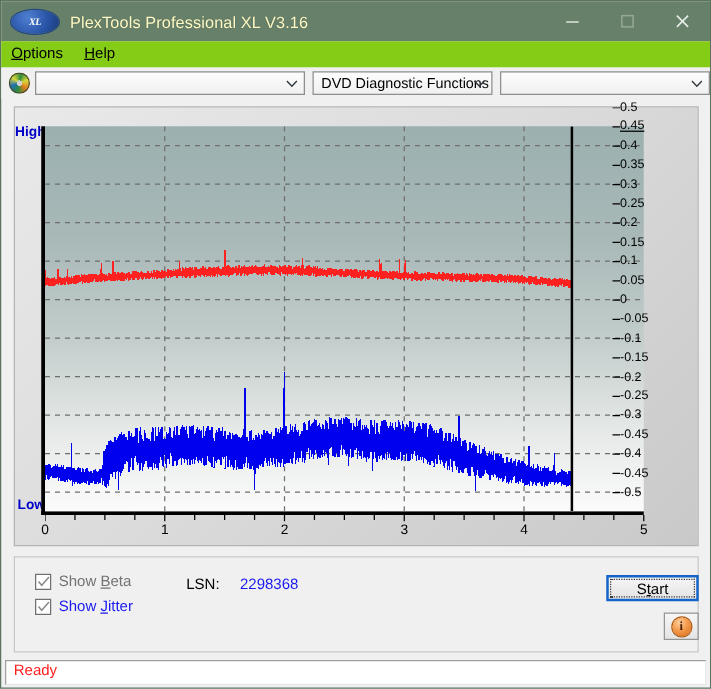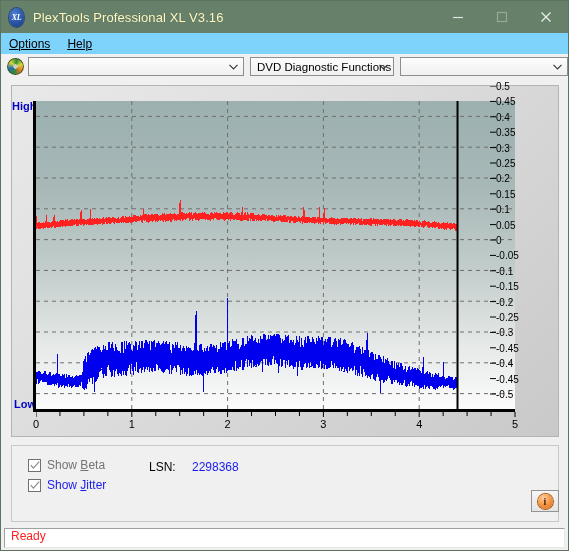--- a/index.html
+++ b/index.html
@@ -15,21 +15,21 @@
     border:1px solid #5d7360;
     background:#f0f0f0;
   }
   
   .titlebar{
     position:absolute;left:0;top:0;width:567px;height:32px;
     background:#67806a;
     display:flex;align-items:center;
   }
   .app-badge{
-    width:15px;height:19px;border-radius:50%;
+    width:38px;height:19px;border-radius:50%;
     margin-left:8px;
     background:radial-gradient(circle at 35% 30%, #4f7fd0 0%, #2a55a8 55%, #1b3a78 100%);
     box-shadow:0 0 0 1px #24497f;
     display:flex;align-items:center;justify-content:center;
     font-size:8px;font-weight:bold;font-style:italic;color:#ffffff;
     font-family:"Liberation Serif",serif;
     letter-spacing:-.3px;
   }
   .title-text{
     margin-left:9px;color:#fef9c3;font-size:13px;
@@ -38,22 +38,22 @@
   }
   .wbtns{margin-left:auto;display:flex;height:32px;}
   .wbtn{
     width:44px;height:32px;display:flex;align-items:center;justify-content:center;
     color:#dfe6df;
   }
   .wbtn svg{display:block;}
   
   .menubar{
     position:absolute;left:0;top:32px;width:567px;height:21px;
-    background:#7dd3fc;
-    display:flex;align-items:center;text-decoration:underline;
+    background:#84cc16;
+    display:flex;align-items:flex-start;
   }
   .menu-item{
     font-size:12px;color:#000;padding:2px 9px 2px 8px;
   }
   .menu-item .u{text-decoration:underline;}
   
   .toolbar{
     position:absolute;left:0;top:53px;width:567px;height:25px;
     background:#f0f0f0;
     display:flex;align-items:center;
@@ -260,21 +260,21 @@
             <line x1="383.20000000000005" y1="0" x2="383.20000000000005" y2="308" stroke="#6e6e6e" stroke-width="1" stroke-dasharray="4 4"></line>
             <path d="M0.00 122.90L0.00 127.89L0.55 115.20L0.55 125.68L1.10 121.90L1.10 125.68L1.65 121.85L1.65 127.27L2.20 121.02L2.20 125.77L2.75 122.32L2.75 127.83L3.30 121.17L3.30 128.14L3.85 121.04L3.85 126.48L4.40 122.44L4.40 127.95L4.95 122.85L4.95 127.65L5.50 121.79L5.50 127.41L6.05 122.20L6.05 125.32L6.60 121.61L6.60 127.24L7.15 121.54L7.15 127.70L7.70 120.87L7.70 125.97L8.25 122.73L8.25 126.96L8.80 122.41L8.80 125.42L9.35 122.51L9.35 126.54L9.90 120.20L9.90 126.39L10.45 114.49L10.45 126.09L11.00 122.54L11.00 126.83L11.55 121.17L11.55 124.81L12.10 120.65L12.10 127.02L12.65 121.76L12.65 125.71L13.20 121.52L13.20 127.11L13.75 121.12L13.75 126.99L14.30 121.74L14.30 125.50L14.85 122.50L14.85 126.10L15.40 120.97L15.40 125.42L15.95 121.39L15.95 126.96L16.50 122.13L16.50 125.03L17.05 119.69L17.05 124.61L17.60 120.86L17.60 124.13L18.15 114.23L18.15 125.81L18.70 120.70L18.70 126.68L19.25 120.29L19.25 124.55L19.80 122.02L19.80 126.50L20.35 121.77L20.35 125.99L20.90 121.22L20.90 125.05L21.45 119.89L21.45 126.10L22.00 121.61L22.00 125.42L22.55 120.84L22.55 126.30L23.10 119.87L23.10 124.61L23.65 121.04L23.65 125.88L24.20 119.22L24.20 124.47L24.75 118.89L24.75 125.88L25.30 119.18L25.30 124.65L25.85 120.68L25.85 124.35L26.40 119.34L26.40 125.24L26.95 121.12L26.95 125.50L27.50 119.37L27.50 124.30L28.05 120.92L28.05 124.79L28.60 121.05L28.60 123.45L29.15 118.50L29.15 123.87L29.70 120.84L29.70 125.79L30.25 119.30L30.25 124.80L30.80 118.99L30.80 124.69L31.35 118.38L31.35 124.32L31.90 119.38L31.90 125.07L32.45 120.08L32.45 125.15L33.00 119.95L33.00 123.81L33.55 118.84L33.55 124.83L34.10 120.11L34.10 125.08L34.65 118.94L34.65 123.80L35.20 118.51L35.20 125.14L35.75 119.99L35.75 124.26L36.30 120.08L36.30 124.39L36.85 118.48L36.85 124.71L37.40 119.21L37.40 123.59L37.95 118.81L37.95 124.23L38.50 117.98L38.50 123.75L39.05 120.17L39.05 122.61L39.60 119.81L39.60 122.45L40.15 118.20L40.15 124.73L40.70 118.50L40.70 123.85L41.25 117.92L41.25 124.88L41.80 119.07L41.80 122.94L42.35 120.11L42.35 124.22L42.90 118.96L42.90 124.77L43.45 118.04L43.45 123.12L44.00 117.94L44.00 123.99L44.55 118.54L44.55 124.40L45.10 109.08L45.10 124.26L45.65 117.73L45.65 123.93L46.20 117.92L46.20 122.62L46.75 118.42L46.75 122.85L47.30 118.16L47.30 124.51L47.85 118.47L47.85 124.19L48.40 119.94L48.40 122.72L48.95 118.32L48.95 123.55L49.50 119.40L49.50 122.41L50.05 119.65L50.05 123.55L50.60 119.59L50.60 122.37L51.15 117.77L51.15 123.14L51.70 119.09L51.70 122.59L52.25 118.79L52.25 121.90L52.80 118.11L52.80 124.01L53.35 118.59L53.35 123.95L53.90 116.98L53.90 122.28L54.45 108.13L54.45 123.94L55.00 118.81L55.00 123.87L55.55 118.26L55.55 123.68L56.10 116.92L56.10 123.85L56.65 117.14L56.65 123.42L57.20 118.03L57.20 121.98L57.75 118.59L57.75 123.91L58.30 116.78L58.30 122.40L58.85 117.10L58.85 123.14L59.40 117.66L59.40 121.94L59.95 117.83L59.95 123.37L60.50 117.52L60.50 122.24L61.05 118.19L61.05 122.50L61.60 116.66L61.60 123.82L62.15 118.83L62.15 122.00L62.70 118.55L62.70 123.11L63.25 117.59L63.25 123.44L63.80 117.35L63.80 123.26L64.35 118.78L64.35 121.22L64.90 118.40L64.90 122.59L65.45 117.78L65.45 122.11L66.00 118.72L66.00 121.20L66.55 116.84L66.55 123.59L67.10 116.32L67.10 121.33L67.65 117.66L67.65 122.95L68.20 118.19L68.20 122.77L68.75 117.94L68.75 121.39L69.30 118.22L69.30 120.84L69.85 117.43L69.85 120.67L70.40 116.12L70.40 123.32L70.95 117.35L70.95 121.14L71.50 116.99L71.50 123.09L72.05 115.97L72.05 121.15L72.60 116.12L72.60 121.55L73.15 116.22L73.15 121.35L73.70 116.38L73.70 122.60L74.25 117.31L74.25 122.94L74.80 116.60L74.80 123.08L75.35 117.95L75.35 122.28L75.90 117.14L75.90 120.95L76.45 117.84L76.45 120.57L77.00 116.03L77.00 120.56L77.55 118.21L77.55 122.41L78.10 116.77L78.10 122.71L78.65 117.22L78.65 122.08L79.20 117.41L79.20 120.22L79.75 117.38L79.75 120.94L80.30 117.69L80.30 121.77L80.85 117.80L80.85 121.38L81.40 117.13L81.40 122.03L81.95 117.11L81.95 121.04L82.50 116.06L82.50 121.65L83.05 118.02L83.05 121.93L83.60 117.67L83.60 121.90L84.15 117.22L84.15 121.36L84.70 117.65L84.70 119.87L85.25 115.85L85.25 120.24L85.80 117.57L85.80 122.17L86.35 117.52L86.35 119.74L86.90 115.32L86.90 120.60L87.45 115.35L87.45 122.21L88.00 116.63L88.00 120.47L88.55 117.33L88.55 120.60L89.10 117.45L89.10 121.00L89.65 114.91L89.65 121.83L90.20 116.11L90.20 119.85L90.75 115.84L90.75 121.51L91.30 116.37L91.30 120.22L91.85 116.02L91.85 121.77L92.40 117.35L92.40 120.70L92.95 115.85L92.95 121.80L93.50 115.05L93.50 120.02L94.05 115.92L94.05 121.52L94.60 116.40L94.60 119.32L95.15 115.84L95.15 121.63L95.70 116.39L95.70 120.23L96.25 116.03L96.25 120.71L96.80 116.33L96.80 119.34L97.35 116.72L97.35 119.83L97.90 114.42L97.90 121.03L98.45 116.34L98.45 119.96L99.00 114.44L99.00 121.28L99.55 115.60L99.55 119.09L100.10 114.98L100.10 119.90L100.65 115.31L100.65 121.26L101.20 115.17L101.20 120.12L101.75 116.94L101.75 120.44L102.30 115.86L102.30 119.56L102.85 114.60L102.85 119.91L103.40 116.35L103.40 118.93L103.95 115.80L103.95 119.87L104.50 114.04L104.50 119.36L105.05 116.16L105.05 119.12L105.60 114.76L105.60 121.40L106.15 114.39L106.15 121.51L106.70 115.33L106.70 119.25L107.25 114.60L107.25 119.46L107.80 107.61L107.80 118.82L108.35 113.16L108.35 120.17L108.90 115.44L108.90 119.90L109.45 115.97L109.45 118.59L110.00 113.02L110.00 121.40L110.55 113.68L110.55 119.42L111.10 114.45L111.10 119.13L111.65 115.95L111.65 120.51L112.20 112.95L112.20 121.58L112.75 114.44L112.75 121.69L113.30 113.63L113.30 120.75L113.85 115.32L113.85 120.36L114.40 113.58L114.40 119.65L114.95 115.15L114.95 120.03L115.50 115.78L115.50 119.59L116.05 112.62L116.05 121.24L116.60 112.96L116.60 118.85L117.15 114.08L117.15 120.01L117.70 113.60L117.70 119.75L118.25 112.85L118.25 118.99L118.80 115.24L118.80 119.12L119.35 114.75L119.35 119.53L119.90 112.82L119.90 121.25L120.45 113.30L120.45 119.75L121.00 112.94L121.00 120.51L121.55 114.71L121.55 118.30L122.10 114.01L122.10 119.08L122.65 115.13L122.65 119.90L123.20 114.53L123.20 119.38L123.75 114.90L123.75 118.72L124.30 114.15L124.30 120.23L124.85 113.66L124.85 117.91L125.40 114.96L125.40 118.80L125.95 114.27L125.95 119.01L126.50 112.07L126.50 119.66L127.05 113.18L127.05 118.02L127.60 114.24L127.60 120.73L128.15 112.48L128.15 117.69L128.70 114.78L128.70 119.03L129.25 114.08L129.25 120.61L129.80 114.54L129.80 119.70L130.35 114.69L130.35 117.71L130.90 112.84L130.90 119.97L131.45 112.84L131.45 119.78L132.00 112.56L132.00 119.34L132.55 114.92L132.55 120.42L133.10 114.20L133.10 119.17L133.65 113.22L133.65 118.99L134.20 113.25L134.20 120.58L134.75 112.40L134.75 120.06L135.30 112.64L135.30 118.19L135.85 114.34L135.85 120.76L136.40 113.51L136.40 118.05L136.95 114.51L136.95 117.92L137.50 112.62L137.50 117.75L138.05 113.86L138.05 120.23L138.60 111.71L138.60 117.99L139.15 113.69L139.15 117.22L139.70 113.39L139.70 118.69L140.25 114.72L140.25 119.72L140.80 114.23L140.80 118.70L141.35 114.71L141.35 119.42L141.90 113.23L141.90 118.09L142.45 112.84L142.45 119.30L143.00 113.35L143.00 117.21L143.55 114.73L143.55 119.13L144.10 99.19L144.10 117.48L144.65 112.37L144.65 119.59L145.20 112.19L145.20 117.67L145.75 111.30L145.75 118.23L146.30 111.97L146.30 118.80L146.85 111.29L146.85 120.27L147.40 112.14L147.40 119.46L147.95 113.75L147.95 119.10L148.50 112.40L148.50 118.18L149.05 113.39L149.05 118.34L149.60 113.15L149.60 118.80L150.15 112.91L150.15 117.10L150.70 112.47L150.70 118.08L151.25 113.75L151.25 117.42L151.80 113.25L151.80 117.25L152.35 111.71L152.35 117.23L152.90 111.83L152.90 117.40L153.45 111.47L153.45 120.06L154.00 114.23L154.00 117.17L154.55 112.73L154.55 118.85L155.10 110.98L155.10 117.72L155.65 112.20L155.65 117.03L156.20 113.77L156.20 119.17L156.75 113.66L156.75 119.80L157.30 111.83L157.30 117.29L157.85 113.76L157.85 118.18L158.40 112.72L158.40 117.12L158.95 112.21L158.95 117.18L159.50 111.38L159.50 119.42L160.05 112.58L160.05 118.51L160.60 112.38L160.60 118.22L161.15 112.70L161.15 119.37L161.70 113.16L161.70 116.79L162.25 112.41L162.25 119.91L162.80 113.71L162.80 118.96L163.35 111.87L163.35 117.84L163.90 114.13L163.90 118.55L164.45 112.35L164.45 118.08L165.00 112.16L165.00 118.05L165.55 113.33L165.55 118.05L166.10 110.73L166.10 117.81L166.65 112.89L166.65 117.56L167.20 112.41L167.20 116.49L167.75 111.83L167.75 117.63L168.30 111.31L168.30 116.47L168.85 111.78L168.85 117.54L169.40 113.24L169.40 118.01L169.95 112.40L169.95 118.76L170.50 113.68L170.50 117.32L171.05 112.81L171.05 119.17L171.60 112.77L171.60 116.54L172.15 113.14L172.15 116.67L172.70 112.78L172.70 118.51L173.25 113.96L173.25 119.43L173.80 113.89L173.80 116.79L174.35 111.90L174.35 118.43L174.90 113.22L174.90 119.57L175.45 110.60L175.45 116.67L176.00 112.57L176.00 117.70L176.55 112.37L176.55 118.35L177.10 112.74L177.10 116.91L177.65 112.76L177.65 118.57L178.20 112.85L178.20 116.71L178.75 111.45L178.75 116.84L179.30 112.53L179.30 116.36L179.85 113.25L179.85 116.86L180.40 111.25L180.40 118.15L180.95 111.33L180.95 117.87L181.50 112.14L181.50 118.89L182.05 111.69L182.05 118.68L182.60 113.74L182.60 119.30L183.15 112.20L183.15 117.41L183.70 111.78L183.70 118.93L184.25 111.96L184.25 117.23L184.80 112.22L184.80 117.61L185.35 113.22L185.35 116.76L185.90 112.83L185.90 118.15L186.45 113.42L186.45 117.66L187.00 113.20L187.00 118.11L187.55 110.70L187.55 119.26L188.10 113.30L188.10 119.71L188.65 111.88L188.65 116.47L189.20 112.67L189.20 116.81L189.75 112.53L189.75 118.55L190.30 111.50L190.30 117.88L190.85 111.89L190.85 117.42L191.40 111.57L191.40 117.03L191.95 110.87L191.95 118.21L192.50 113.01L192.50 119.28L193.05 112.45L193.05 118.46L193.60 112.51L193.60 118.16L194.15 113.51L194.15 119.58L194.70 110.83L194.70 118.40L195.25 110.98L195.25 116.57L195.80 111.05L195.80 118.27L196.35 112.19L196.35 116.56L196.90 112.00L196.90 117.90L197.45 114.04L197.45 118.72L198.00 113.86L198.00 116.75L198.55 114.07L198.55 118.63L199.10 112.74L199.10 117.78L199.65 114.20L199.65 117.07L200.20 111.91L200.20 118.50L200.75 112.53L200.75 117.61L201.30 110.95L201.30 116.97L201.85 113.56L201.85 119.32L202.40 112.36L202.40 117.23L202.95 111.93L202.95 118.81L203.50 112.05L203.50 119.31L204.05 113.73L204.05 117.57L204.60 113.94L204.60 120.11L205.15 111.74L205.15 118.72L205.70 111.21L205.70 119.84L206.25 105.62L206.25 119.57L206.80 111.14L206.80 117.29L207.35 114.34L207.35 119.11L207.90 114.42L207.90 117.19L208.45 114.36L208.45 119.37L209.00 112.49L209.00 118.78L209.55 111.48L209.55 118.08L210.10 113.52L210.10 119.09L210.65 114.44L210.65 118.50L211.20 111.22L211.20 119.49L211.75 111.64L211.75 118.06L212.30 112.79L212.30 119.60L212.85 112.71L212.85 119.04L213.40 113.86L213.40 117.26L213.95 113.84L213.95 117.49L214.50 113.49L214.50 119.98L215.05 111.81L215.05 117.27L215.60 112.69L215.60 117.98L216.15 111.82L216.15 119.62L216.70 114.52L216.70 120.31L217.25 114.10L217.25 118.81L217.80 112.13L217.80 119.52L218.35 114.26L218.35 119.80L218.90 114.57L218.90 117.57L219.45 114.92L219.45 117.50L220.00 113.75L220.00 120.08L220.55 113.85L220.55 118.49L221.10 114.28L221.10 119.01L221.65 114.79L221.65 119.34L222.20 113.38L222.20 119.97L222.75 115.31L222.75 119.98L223.30 115.03L223.30 119.16L223.85 114.54L223.85 118.40L224.40 115.15L224.40 119.90L224.95 115.11L224.95 117.92L225.50 115.50L225.50 120.34L226.05 113.49L226.05 119.25L226.60 113.44L226.60 118.98L227.15 113.68L227.15 118.55L227.70 113.18L227.70 119.16L228.25 114.99L228.25 119.05L228.80 113.35L228.80 118.34L229.35 113.64L229.35 120.34L229.90 114.28L229.90 118.31L230.45 114.17L230.45 118.25L231.00 115.45L231.00 119.71L231.55 115.72L231.55 119.66L232.10 113.94L232.10 119.72L232.65 114.46L232.65 118.99L233.20 114.42L233.20 118.86L233.75 114.78L233.75 119.21L234.30 115.70L234.30 118.32L234.85 115.07L234.85 118.96L235.40 113.99L235.40 120.17L235.95 113.93L235.95 120.17L236.50 114.11L236.50 119.47L237.05 116.24L237.05 120.88L237.60 114.61L237.60 119.34L238.15 115.49L238.15 118.43L238.70 115.98L238.70 120.51L239.25 115.95L239.25 120.26L239.80 116.18L239.80 118.47L240.35 116.58L240.35 120.45L240.90 114.50L240.90 119.70L241.45 115.73L241.45 120.34L242.00 115.84L242.00 119.34L242.55 114.05L242.55 120.12L243.10 115.25L243.10 119.34L243.65 116.48L243.65 118.96L244.20 116.65L244.20 118.80L244.75 114.29L244.75 120.19L245.30 115.78L245.30 121.22L245.85 114.63L245.85 120.56L246.40 114.85L246.40 119.99L246.95 115.45L246.95 121.49L247.50 114.35L247.50 121.36L248.05 114.45L248.05 119.21L248.60 116.08L248.60 121.05L249.15 114.44L249.15 120.60L249.70 114.67L249.70 120.11L250.25 115.59L250.25 121.33L250.80 116.41L250.80 121.27L251.35 115.76L251.35 120.98L251.90 114.75L251.90 120.18L252.45 114.92L252.45 119.22L253.00 116.61L253.00 121.62L253.55 115.75L253.55 121.93L254.10 114.69L254.10 121.51L254.65 116.76L254.65 121.49L255.20 115.15L255.20 119.47L255.75 115.43L255.75 119.65L256.30 116.37L256.30 120.18L256.85 116.94L256.85 119.70L257.40 116.48L257.40 120.03L257.95 117.39L257.95 121.89L258.50 115.09L258.50 121.87L259.05 117.11L259.05 120.81L259.60 115.41L259.60 121.50L260.15 117.22L260.15 120.73L260.70 115.79L260.70 120.09L261.25 116.83L261.25 120.62L261.80 117.59L261.80 120.03L262.35 115.38L262.35 120.41L262.90 117.04L262.90 120.35L263.45 116.17L263.45 121.40L264.00 116.83L264.00 120.42L264.55 116.99L264.55 121.65L265.10 116.15L265.10 120.37L265.65 116.68L265.65 120.21L266.20 115.50L266.20 122.61L266.75 116.77L266.75 122.46L267.30 116.33L267.30 120.68L267.85 106.48L267.85 120.09L268.40 116.91L268.40 121.88L268.95 109.52L268.95 121.35L269.50 117.32L269.50 121.83L270.05 115.93L270.05 121.61L270.60 115.76L270.60 121.60L271.15 115.59L271.15 121.80L271.70 116.65L271.70 122.20L272.25 117.76L272.25 121.02L272.80 115.64L272.80 120.32L273.35 118.08L273.35 121.11L273.90 116.48L273.90 122.42L274.45 117.65L274.45 120.51L275.00 117.47L275.00 121.25L275.55 117.22L275.55 121.94L276.10 115.61L276.10 122.31L276.65 115.98L276.65 120.83L277.20 116.54L277.20 122.40L277.75 115.94L277.75 120.94L278.30 117.20L278.30 122.66L278.85 116.18L278.85 121.67L279.40 116.16L279.40 120.37L279.95 116.38L279.95 121.70L280.50 117.79L280.50 121.67L281.05 117.89L281.05 121.06L281.60 115.88L281.60 120.58L282.15 116.02L282.15 122.14L282.70 118.05L282.70 122.53L283.25 117.09L283.25 121.21L283.80 106.42L283.80 121.99L284.35 117.25L284.35 122.98L284.90 118.40L284.90 121.83L285.45 117.37L285.45 121.41L286.00 117.63L286.00 121.42L286.55 117.28L286.55 120.72L287.10 116.32L287.10 123.19L287.65 116.10L287.65 121.28L288.20 107.01L288.20 120.71L288.75 117.85L288.75 121.43L289.30 116.93L289.30 121.22L289.85 117.36L289.85 123.27L290.40 117.12L290.40 121.80L290.95 116.95L290.95 121.98L291.50 118.48L291.50 121.63L292.05 118.15L292.05 120.75L292.60 118.15L292.60 121.29L293.15 117.16L293.15 123.30L293.70 117.61L293.70 123.46L294.25 117.36L294.25 123.18L294.80 118.02L294.80 122.29L295.35 118.32L295.35 122.86L295.90 116.15L295.90 122.53L296.45 118.91L296.45 122.95L297.00 116.64L297.00 123.48L297.55 117.32L297.55 121.17L298.10 116.79L298.10 123.59L298.65 118.35L298.65 121.82L299.20 117.89L299.20 122.69L299.75 118.08L299.75 121.66L300.30 118.50L300.30 123.25L300.85 118.04L300.85 123.67L301.40 117.37L301.40 123.24L301.95 117.59L301.95 123.21L302.50 117.87L302.50 121.89L303.05 119.03L303.05 121.84L303.60 119.10L303.60 121.02L304.15 117.56L304.15 123.61L304.70 118.86L304.70 122.43L305.25 118.23L305.25 121.62L305.80 117.32L305.80 123.33L306.35 116.62L306.35 122.58L306.90 117.35L306.90 121.50L307.45 116.57L307.45 123.26L308.00 117.15L308.00 121.15L308.55 117.59L308.55 121.78L309.10 117.16L309.10 121.66L309.65 118.38L309.65 121.42L310.20 117.64L310.20 122.56L310.75 117.07L310.75 122.81L311.30 117.40L311.30 121.93L311.85 117.95L311.85 122.49L312.40 118.44L312.40 123.06L312.95 118.85L312.95 122.21L313.50 118.26L313.50 121.78L314.05 118.63L314.05 123.48L314.60 116.78L314.60 122.16L315.15 117.62L315.15 122.36L315.70 116.91L315.70 122.50L316.25 117.97L316.25 121.96L316.80 118.39L316.80 121.55L317.35 117.99L317.35 122.66L317.90 117.03L317.90 123.62L318.45 116.95L318.45 121.46L319.00 119.39L319.00 123.89L319.55 117.32L319.55 122.32L320.10 119.62L320.10 121.72L320.65 118.52L320.65 122.60L321.20 117.53L321.20 121.88L321.75 118.79L321.75 122.82L322.30 117.08L322.30 121.97L322.85 119.38L322.85 121.57L323.40 119.37L323.40 122.84L323.95 118.34L323.95 123.84L324.50 117.84L324.50 123.82L325.05 117.29L325.05 124.03L325.60 117.31L325.60 122.19L326.15 119.58L326.15 124.26L326.70 119.65L326.70 123.23L327.25 119.59L327.25 122.45L327.80 118.12L327.80 122.53L328.35 118.81L328.35 123.63L328.90 118.29L328.90 121.84L329.45 118.47L329.45 124.35L330.00 117.81L330.00 123.89L330.55 118.48L330.55 122.92L331.10 118.46L331.10 123.12L331.65 119.90L331.65 122.25L332.20 119.76L332.20 122.54L332.75 118.05L332.75 124.29L333.30 118.49L333.30 123.94L333.85 118.27L333.85 122.11L334.40 117.34L334.40 122.80L334.95 119.92L334.95 124.64L335.50 117.34L335.50 124.66L336.05 118.83L336.05 122.45L336.60 119.85L336.60 122.90L337.15 117.38L337.15 123.20L337.70 119.84L337.70 122.97L338.25 118.07L338.25 123.34L338.80 119.49L338.80 122.61L339.35 120.14L339.35 122.82L339.90 117.83L339.90 124.55L340.45 117.86L340.45 122.83L341.00 118.34L341.00 123.06L341.55 119.45L341.55 124.52L342.10 118.87L342.10 123.12L342.65 117.93L342.65 123.03L343.20 120.00L343.20 123.63L343.75 118.87L343.75 123.93L344.30 118.38L344.30 123.21L344.85 119.75L344.85 124.23L345.40 117.65L345.40 123.90L345.95 117.62L345.95 124.37L346.50 118.60L346.50 123.68L347.05 118.24L347.05 122.29L347.60 120.31L347.60 122.75L348.15 118.36L348.15 124.14L348.70 119.68L348.70 122.56L349.25 118.34L349.25 122.49L349.80 120.01L349.80 124.31L350.35 119.88L350.35 124.49L350.90 118.07L350.90 123.90L351.45 118.49L351.45 122.61L352.00 118.24L352.00 124.65L352.55 118.07L352.55 122.76L353.10 119.38L353.10 122.54L353.65 118.66L353.65 124.04L354.20 118.25L354.20 123.51L354.75 118.49L354.75 124.72L355.30 119.16L355.30 123.71L355.85 118.57L355.85 122.54L356.40 119.87L356.40 122.73L356.95 118.91L356.95 122.69L357.50 118.38L357.50 124.81L358.05 118.09L358.05 124.90L358.60 119.13L358.60 123.53L359.15 119.10L359.15 124.55L359.70 119.98L359.70 123.35L360.25 119.95L360.25 124.89L360.80 120.12L360.80 124.59L361.35 120.39L361.35 123.48L361.90 119.40L361.90 124.05L362.45 120.58L362.45 125.28L363.00 118.56L363.00 123.53L363.55 118.35L363.55 122.82L364.10 119.91L364.10 124.49L364.65 118.29L364.65 123.91L365.20 118.45L365.20 124.90L365.75 118.89L365.75 123.53L366.30 120.47L366.30 123.09L366.85 120.24L366.85 124.16L367.40 120.43L367.40 125.46L367.95 118.78L367.95 123.85L368.50 119.60L368.50 124.63L369.05 120.94L369.05 125.39L369.60 119.91L369.60 122.96L370.15 118.41L370.15 123.14L370.70 120.13L370.70 124.67L371.25 120.81L371.25 124.56L371.80 118.47L371.80 123.22L372.35 120.07L372.35 125.08L372.90 118.84L372.90 124.23L373.45 119.94L373.45 124.60L374.00 118.67L374.00 123.71L374.55 120.18L374.55 125.73L375.10 120.14L375.10 124.56L375.65 118.76L375.65 124.24L376.20 121.44L376.20 125.08L376.75 119.43L376.75 124.61L377.30 120.07L377.30 123.92L377.85 119.84L377.85 124.97L378.40 119.23L378.40 124.83L378.95 118.92L378.95 125.80L379.50 120.56L379.50 125.78L380.05 119.60L380.05 125.36L380.60 119.50L380.60 123.88L381.15 119.28L381.15 124.63L381.70 119.10L381.70 123.80L382.25 121.73L382.25 126.34L382.80 121.22L382.80 123.94L383.35 120.19L383.35 125.94L383.90 121.01L383.90 124.03L384.45 120.91L384.45 124.42L385.00 121.73L385.00 125.54L385.55 121.99L385.55 124.29L386.10 121.06L386.10 124.07L386.65 120.44L386.65 126.18L387.20 119.65L387.20 125.52L387.75 119.68L387.75 126.66L388.30 119.50L388.30 124.95L388.85 119.88L388.85 126.38L389.40 120.60L389.40 125.00L389.95 120.32L389.95 124.59L390.50 120.76L390.50 124.38L391.05 121.18L391.05 125.93L391.60 121.00L391.60 126.11L392.15 120.01L392.15 125.47L392.70 120.18L392.70 127.09L393.25 120.95L393.25 125.17L393.80 122.32L393.80 126.83L394.35 122.48L394.35 125.91L394.90 122.56L394.90 124.89L395.45 122.62L395.45 125.69L396.00 122.34L396.00 127.16L396.55 120.80L396.55 125.11L397.10 122.04L397.10 125.52L397.65 120.60L397.65 124.90L398.20 120.35L398.20 126.80L398.75 122.47L398.75 125.99L399.30 121.50L399.30 125.74L399.85 121.91L399.85 126.55L400.40 122.80L400.40 125.91L400.95 121.16L400.95 126.00L401.50 122.17L401.50 125.64L402.05 123.03L402.05 127.80L402.60 121.44L402.60 127.43L403.15 122.23L403.15 127.74L403.70 121.72L403.70 125.88L404.25 122.59L404.25 127.28L404.80 123.39L404.80 126.11L405.35 123.52L405.35 128.04L405.90 122.33L405.90 128.04L406.45 122.20L406.45 126.85L407.00 123.21L407.00 125.72L407.55 121.31L407.55 128.10L408.10 121.53L408.10 125.90L408.65 122.74L408.65 128.52L409.20 122.87L409.20 126.53L409.75 121.86L409.75 127.59L410.30 122.10L410.30 128.57L410.85 122.38L410.85 128.54L411.40 121.51L411.40 126.03L411.95 121.74L411.95 127.28L412.50 124.27L412.50 126.90L413.05 122.34L413.05 128.15L413.60 124.06L413.60 126.30L414.15 121.81L414.15 126.51L414.70 123.72L414.70 128.61L415.25 122.75L415.25 127.93L415.80 122.46L415.80 128.25L416.35 122.96L416.35 127.77L416.90 124.58L416.90 128.15L417.45 122.14L417.45 127.24L418.00 122.33L418.00 127.55L418.55 122.78L418.55 127.87L419.10 123.22L419.10 129.67L419.65 123.45L419.65 127.28L420.20 122.86L420.20 129.60L420.75 123.38L420.75 128.44L421.30 122.79L421.30 128.97" fill="none" stroke="#ff2020" stroke-width="1" shape-rendering="crispEdges"></path>
             <path d="M0.00 273.26L0.00 282.52L0.55 271.23L0.55 282.80L1.10 271.00L1.10 277.67L1.65 272.71L1.65 277.76L2.20 270.84L2.20 282.00L2.75 269.96L2.75 282.75L3.30 270.03L3.30 279.29L3.85 270.17L3.85 281.93L4.40 270.68L4.40 280.27L4.95 273.15L4.95 280.09L5.50 274.00L5.50 278.31L6.05 272.88L6.05 281.21L6.60 274.54L6.60 280.83L7.15 271.62L7.15 281.05L7.70 271.72L7.70 278.60L8.25 270.47L8.25 279.40L8.80 271.46L8.80 281.16L9.35 273.12L9.35 279.11L9.90 270.31L9.90 280.82L10.45 272.73L10.45 280.70L11.00 274.57L11.00 283.89L11.55 273.89L11.55 280.64L12.10 272.94L12.10 281.70L12.65 274.43L12.65 283.62L13.20 271.26L13.20 284.12L13.75 275.13L13.75 281.77L14.30 272.31L14.30 284.18L14.85 271.02L14.85 283.13L15.40 275.28L15.40 279.76L15.95 274.63L15.95 284.28L16.50 274.33L16.50 280.20L17.05 275.94L17.05 281.44L17.60 272.97L17.60 283.34L18.15 274.04L18.15 284.61L18.70 274.45L18.70 281.48L19.25 272.87L19.25 282.20L19.80 276.27L19.80 283.17L20.35 272.23L20.35 283.63L20.90 272.99L20.90 282.78L21.45 253.08L21.45 281.72L22.00 273.26L22.00 287.47L22.55 274.25L22.55 282.02L23.10 273.27L23.10 284.26L23.65 273.81L23.65 286.18L24.20 276.89L24.20 281.39L24.75 275.08L24.75 284.20L25.30 277.29L25.30 283.42L25.85 275.36L25.85 285.82L26.40 273.80L26.40 282.97L26.95 272.57L26.95 285.19L27.50 275.11L27.50 282.05L28.05 273.41L28.05 286.46L28.60 278.04L28.60 286.52L29.15 276.88L29.15 284.98L29.70 277.85L29.70 285.13L30.25 273.13L30.25 285.17L30.80 274.60L30.80 284.37L31.35 276.51L31.35 285.11L31.90 277.76L31.90 285.52L32.45 273.94L32.45 283.15L33.00 275.34L33.00 286.31L33.55 273.72L33.55 282.87L34.10 276.49L34.10 284.09L34.65 275.97L34.65 285.25L35.20 276.50L35.20 287.01L35.75 278.04L35.75 283.52L36.30 277.84L36.30 284.11L36.85 275.50L36.85 285.52L37.40 276.83L37.40 283.83L37.95 277.64L37.95 285.19L38.50 277.52L38.50 283.53L39.05 275.14L39.05 283.32L39.60 275.40L39.60 286.05L40.15 274.27L40.15 286.20L40.70 278.43L40.70 282.78L41.25 275.43L41.25 286.22L41.80 278.14L41.80 284.19L42.35 276.82L42.35 283.58L42.90 275.48L42.90 286.18L43.45 274.60L43.45 281.35L44.00 274.30L44.00 285.39L44.55 275.06L44.55 280.30L45.10 274.80L45.10 281.25L45.65 273.87L45.65 279.16L46.20 271.37L46.20 286.89L46.75 270.53L46.75 283.74L47.30 260.14L47.30 287.54L47.85 267.42L47.85 281.85L48.40 258.07L48.40 288.37L48.95 264.37L48.95 289.40L49.50 255.04L49.50 286.50L50.05 265.74L50.05 279.38L50.60 262.44L50.60 287.99L51.15 252.15L51.15 282.64L51.70 259.20L51.70 277.34L52.25 250.78L52.25 277.74L52.80 251.86L52.80 278.06L53.35 258.88L53.35 278.49L53.90 254.24L53.90 280.71L54.45 252.27L54.45 276.63L55.00 253.26L55.00 275.66L55.55 248.52L55.55 276.79L56.10 248.26L56.10 282.57L56.65 255.84L56.65 279.36L57.20 259.60L57.20 275.91L57.75 249.16L57.75 272.42L58.30 249.70L58.30 275.70L58.85 247.47L58.85 291.38L59.40 256.53L59.40 276.40L59.95 246.19L59.95 273.30L60.50 250.78L60.50 279.73L61.05 244.60L61.05 277.65L61.60 256.75L61.60 270.92L62.15 247.25L62.15 275.86L62.70 246.00L62.70 274.50L63.25 246.42L63.25 266.13L63.80 250.98L63.80 270.52L64.35 250.01L64.35 270.08L64.90 248.86L64.90 267.63L65.45 253.54L65.45 267.44L66.00 251.38L66.00 268.79L66.55 249.32L66.55 272.69L67.10 243.73L67.10 276.96L67.65 253.49L67.65 272.42L68.20 248.26L68.20 272.55L68.75 248.12L68.75 265.27L69.30 245.20L69.30 264.86L69.85 249.01L69.85 275.30L70.40 248.72L70.40 274.76L70.95 249.22L70.95 266.45L71.50 248.86L71.50 265.65L72.05 247.97L72.05 263.62L72.60 241.38L72.60 264.18L73.15 247.64L73.15 268.54L73.70 241.26L73.70 267.06L74.25 247.37L74.25 271.10L74.80 253.91L74.80 265.24L75.35 252.51L75.35 276.00L75.90 243.41L75.90 270.46L76.45 240.99L76.45 275.22L77.00 246.93L77.00 265.70L77.55 253.08L77.55 269.36L78.10 249.87L78.10 275.79L78.65 251.52L78.65 272.40L79.20 253.58L79.20 268.38L79.75 242.66L79.75 270.43L80.30 245.77L80.30 263.84L80.85 252.51L80.85 268.19L81.40 249.78L81.40 265.68L81.95 249.25L81.95 272.70L82.50 250.02L82.50 274.57L83.05 253.41L83.05 267.71L83.60 249.98L83.60 272.31L84.15 252.07L84.15 272.04L84.70 252.39L84.70 272.96L85.25 245.82L85.25 263.45L85.80 240.56L85.80 275.18L86.35 246.98L86.35 262.40L86.90 241.32L86.90 269.63L87.45 252.21L87.45 273.56L88.00 253.07L88.00 269.89L88.55 240.41L88.55 264.93L89.10 249.41L89.10 273.50L89.65 247.87L89.65 273.61L90.20 248.40L90.20 262.17L90.75 240.44L90.75 274.75L91.30 246.83L91.30 269.62L91.85 244.49L91.85 267.64L92.40 242.02L92.40 263.28L92.95 245.70L92.95 266.90L93.50 240.69L93.50 263.68L94.05 242.71L94.05 271.53L94.60 249.90L94.60 272.87L95.15 250.70L95.15 262.40L95.70 249.04L95.70 262.86L96.25 250.05L96.25 268.41L96.80 251.07L96.80 270.12L97.35 244.27L97.35 273.57L97.90 246.66L97.90 266.57L98.45 246.34L98.45 266.23L99.00 245.14L99.00 264.14L99.55 240.32L99.55 269.97L100.10 241.31L100.10 261.20L100.65 251.58L100.65 261.39L101.20 248.70L101.20 263.57L101.75 249.64L101.75 271.42L102.30 249.66L102.30 271.75L102.85 243.67L102.85 262.60L103.40 240.34L103.40 261.75L103.95 248.61L103.95 267.50L104.50 247.16L104.50 267.28L105.05 245.22L105.05 272.19L105.60 240.03L105.60 270.62L106.15 239.91L106.15 268.80L106.70 250.60L106.70 266.89L107.25 246.98L107.25 266.33L107.80 248.74L107.80 262.96L108.35 242.41L108.35 265.47L108.90 243.96L108.90 271.26L109.45 240.74L109.45 267.83L110.00 239.33L110.00 265.23L110.55 247.85L110.55 266.01L111.10 240.95L111.10 259.92L111.65 241.41L111.65 269.24L112.20 250.97L112.20 266.14L112.75 243.06L112.75 263.20L113.30 239.58L113.30 266.73L113.85 246.14L113.85 270.72L114.40 249.16L114.40 264.20L114.95 251.30L114.95 266.57L115.50 239.81L115.50 270.46L116.05 243.54L116.05 271.23L116.60 240.83L116.60 264.18L117.15 243.64L117.15 267.33L117.70 239.54L117.70 263.53L118.25 242.23L118.25 270.23L118.80 239.15L118.80 262.41L119.35 249.80L119.35 270.04L119.90 246.47L119.90 267.01L120.45 246.24L120.45 263.07L121.00 241.95L121.00 264.38L121.55 245.65L121.55 262.67L122.10 240.36L122.10 268.15L122.65 242.70L122.65 269.23L123.20 244.87L123.20 267.32L123.75 242.43L123.75 265.88L124.30 243.73L124.30 261.11L124.85 249.46L124.85 268.15L125.40 242.93L125.40 269.70L125.95 249.61L125.95 262.75L126.50 250.80L126.50 271.16L127.05 239.91L127.05 265.37L127.60 247.99L127.60 272.16L128.15 250.82L128.15 271.05L128.70 243.42L128.70 270.86L129.25 241.30L129.25 269.46L129.80 244.29L129.80 262.22L130.35 239.70L130.35 263.65L130.90 239.93L130.90 268.05L131.45 251.71L131.45 268.47L132.00 242.92L132.00 267.81L132.55 245.51L132.55 269.35L133.10 244.47L133.10 265.08L133.65 240.58L133.65 272.60L134.20 249.48L134.20 262.53L134.75 249.12L134.75 264.37L135.30 251.74L135.30 273.45L135.85 252.52L135.85 263.88L136.40 248.28L136.40 267.80L136.95 243.04L136.95 269.02L137.50 244.43L137.50 267.37L138.05 250.24L138.05 265.39L138.60 252.62L138.60 263.47L139.15 241.14L139.15 266.50L139.70 243.60L139.70 267.17L140.25 244.01L140.25 263.30L140.80 251.38L140.80 271.13L141.35 243.72L141.35 262.98L141.90 240.83L141.90 264.25L142.45 247.95L142.45 263.95L143.00 247.44L143.00 266.15L143.55 249.59L143.55 264.74L144.10 244.15L144.10 274.00L144.65 248.40L144.65 263.65L145.20 250.03L145.20 263.61L145.75 250.91L145.75 269.04L146.30 247.38L146.30 272.64L146.85 252.13L146.85 267.37L147.40 244.93L147.40 265.88L147.95 245.26L147.95 266.97L148.50 246.90L148.50 272.79L149.05 250.11L149.05 267.32L149.60 252.33L149.60 270.91L150.15 245.09L150.15 272.42L150.70 249.06L150.70 274.71L151.25 247.31L151.25 273.45L151.80 248.86L151.80 264.26L152.35 249.37L152.35 267.32L152.90 245.96L152.90 265.23L153.45 251.21L153.45 274.61L154.00 247.22L154.00 272.79L154.55 252.60L154.55 274.15L155.10 248.83L155.10 274.59L155.65 248.88L155.65 267.08L156.20 253.14L156.20 269.81L156.75 249.62L156.75 274.43L157.30 249.01L157.30 263.01L157.85 249.76L157.85 273.92L158.40 247.17L158.40 270.45L158.95 241.90L158.95 266.90L159.50 252.74L159.50 272.80L160.05 209.69L160.05 269.07L160.60 244.36L160.60 268.40L161.15 250.79L161.15 263.48L161.70 248.68L161.70 273.74L162.25 250.37L162.25 271.83L162.80 252.00L162.80 267.43L163.35 251.85L163.35 263.00L163.90 243.92L163.90 273.84L164.45 248.56L164.45 272.74L165.00 243.01L165.00 274.21L165.55 250.79L165.55 271.86L166.10 252.13L166.10 271.33L166.65 249.34L166.65 274.61L167.20 251.58L167.20 263.71L167.75 251.05L167.75 290.63L168.30 252.15L168.30 263.91L168.85 247.35L168.85 267.61L169.40 251.27L169.40 273.47L169.95 250.13L169.95 273.46L170.50 248.25L170.50 263.76L171.05 245.08L171.05 274.10L171.60 246.99L171.60 269.22L172.15 250.00L172.15 271.85L172.70 252.56L172.70 270.45L173.25 245.89L173.25 266.47L173.80 247.27L173.80 269.50L174.35 249.13L174.35 272.29L174.90 243.07L174.90 267.61L175.45 243.18L175.45 267.68L176.00 245.62L176.00 265.76L176.55 253.95L176.55 265.16L177.10 250.69L177.10 265.74L177.65 244.13L177.65 269.27L178.20 253.33L178.20 271.82L178.75 245.11L178.75 267.45L179.30 246.55L179.30 272.01L179.85 251.02L179.85 263.78L180.40 251.27L180.40 265.54L180.95 244.25L180.95 268.46L181.50 251.17L181.50 265.99L182.05 250.54L182.05 270.88L182.60 247.64L182.60 263.06L183.15 248.14L183.15 265.37L183.70 251.91L183.70 270.00L184.25 251.83L184.25 272.73L184.80 241.15L184.80 264.95L185.35 251.68L185.35 265.95L185.90 246.13L185.90 272.87L186.45 244.67L186.45 268.87L187.00 242.47L187.00 262.40L187.55 251.22L187.55 269.34L188.10 245.70L188.10 268.79L188.65 240.59L188.65 272.25L189.20 249.76L189.20 266.61L189.75 241.22L189.75 262.29L190.30 249.82L190.30 266.10L190.85 249.27L190.85 272.24L191.40 196.78L191.40 262.78L191.95 239.80L191.95 269.89L192.50 245.96L192.50 269.26L193.05 239.71L193.05 269.15L193.60 249.62L193.60 269.22L194.15 245.99L194.15 268.67L194.70 250.48L194.70 263.83L195.25 246.55L195.25 269.23L195.80 244.75L195.80 259.73L196.35 238.36L196.35 266.46L196.90 245.99L196.90 263.72L197.45 243.00L197.45 269.28L198.00 239.55L198.00 270.36L198.55 244.74L198.55 265.09L199.10 248.49L199.10 260.49L199.65 240.37L199.65 259.93L200.20 238.43L200.20 270.33L200.75 245.87L200.75 259.76L201.30 242.63L201.30 267.37L201.85 245.32L201.85 262.99L202.40 244.77L202.40 265.04L202.95 243.14L202.95 268.39L203.50 248.42L203.50 262.07L204.05 247.66L204.05 265.62L204.60 246.47L204.60 262.69L205.15 248.82L205.15 257.79L205.70 243.64L205.70 259.21L206.25 243.97L206.25 268.97L206.80 237.41L206.80 261.72L207.35 236.95L207.35 269.11L207.90 238.24L207.90 267.22L208.45 244.52L208.45 265.79L209.00 245.85L209.00 257.42L209.55 242.62L209.55 260.25L210.10 247.79L210.10 256.75L210.65 246.54L210.65 257.54L211.20 235.63L211.20 256.29L211.75 234.97L211.75 266.31L212.30 239.84L212.30 258.01L212.85 242.07L212.85 258.94L213.40 238.50L213.40 264.75L213.95 237.30L213.95 262.24L214.50 238.40L214.50 262.44L215.05 236.74L215.05 266.59L215.60 234.16L215.60 259.66L216.15 237.24L216.15 258.92L216.70 235.23L216.70 256.27L217.25 240.41L217.25 261.15L217.80 244.61L217.80 266.32L218.35 239.77L218.35 264.84L218.90 239.04L218.90 258.25L219.45 237.31L219.45 263.65L220.00 241.60L220.00 265.52L220.55 240.76L220.55 256.71L221.10 244.39L221.10 263.07L221.65 242.44L221.65 254.75L222.20 238.46L222.20 264.64L222.75 239.03L222.75 255.17L223.30 242.27L223.30 261.93L223.85 242.94L223.85 263.89L224.40 235.24L224.40 260.93L224.95 235.71L224.95 261.02L225.50 237.70L225.50 259.95L226.05 238.44L226.05 265.13L226.60 242.10L226.60 270.76L227.15 242.00L227.15 253.68L227.70 232.63L227.70 258.43L228.25 241.35L228.25 257.56L228.80 233.22L228.80 254.79L229.35 234.20L229.35 256.88L229.90 240.87L229.90 263.59L230.45 238.60L230.45 255.77L231.00 239.37L231.00 264.12L231.55 237.60L231.55 264.16L232.10 234.00L232.10 264.69L232.65 233.81L232.65 255.90L233.20 238.27L233.20 261.02L233.75 240.72L233.75 257.35L234.30 244.57L234.30 264.30L234.85 234.00L234.85 256.71L235.40 243.74L235.40 264.31L235.95 235.25L235.95 258.93L236.50 238.06L236.50 258.05L237.05 233.61L237.05 253.41L237.60 238.39L237.60 254.70L238.15 241.39L238.15 262.74L238.70 233.42L238.70 258.14L239.25 234.59L239.25 254.56L239.80 239.63L239.80 258.64L240.35 235.18L240.35 262.00L240.90 232.59L240.90 260.36L241.45 243.49L241.45 263.44L242.00 233.23L242.00 262.07L242.55 235.62L242.55 271.72L243.10 234.35L243.10 264.79L243.65 242.80L243.65 257.09L244.20 237.64L244.20 254.41L244.75 237.20L244.75 257.91L245.30 241.56L245.30 265.65L245.85 243.26L245.85 262.06L246.40 244.01L246.40 264.85L246.95 237.67L246.95 260.35L247.50 240.06L247.50 259.16L248.05 240.40L248.05 255.58L248.60 241.13L248.60 258.74L249.15 233.75L249.15 257.23L249.70 240.49L249.70 266.51L250.25 239.76L250.25 257.86L250.80 235.69L250.80 259.95L251.35 244.36L251.35 263.57L251.90 234.61L251.90 263.88L252.45 234.37L252.45 258.60L253.00 242.99L253.00 266.04L253.55 245.10L253.55 259.50L254.10 239.04L254.10 256.14L254.65 242.16L254.65 265.16L255.20 243.28L255.20 259.74L255.75 238.68L255.75 264.42L256.30 240.87L256.30 261.19L256.85 243.32L256.85 265.17L257.40 238.85L257.40 268.25L257.95 241.49L257.95 264.99L258.50 244.55L258.50 266.47L259.05 242.41L259.05 255.99L259.60 246.83L259.60 265.69L260.15 244.70L260.15 259.06L260.70 235.11L260.70 260.65L261.25 246.67L261.25 256.28L261.80 239.16L261.80 275.46L262.35 240.87L262.35 262.68L262.90 247.36L262.90 266.35L263.45 235.25L263.45 259.46L264.00 247.37L264.00 260.89L264.55 246.37L264.55 265.72L265.10 242.79L265.10 268.67L265.65 237.35L265.65 264.82L266.20 244.45L266.20 268.68L266.75 244.79L266.75 259.75L267.30 247.08L267.30 264.10L267.85 246.34L267.85 266.36L268.40 246.51L268.40 256.04L268.95 238.71L268.95 263.23L269.50 235.95L269.50 261.55L270.05 243.21L270.05 266.89L270.60 241.85L270.60 265.05L271.15 235.03L271.15 256.50L271.70 237.78L271.70 266.35L272.25 234.87L272.25 260.33L272.80 236.30L272.80 261.69L273.35 238.42L273.35 266.61L273.90 240.12L273.90 256.21L274.45 245.58L274.45 260.65L275.00 241.40L275.00 265.76L275.55 246.38L275.55 257.38L276.10 239.89L276.10 265.18L276.65 236.48L276.65 256.34L277.20 242.42L277.20 267.01L277.75 237.52L277.75 266.23L278.30 245.15L278.30 263.21L278.85 241.48L278.85 266.67L279.40 244.79L279.40 258.60L279.95 242.98L279.95 266.62L280.50 236.84L280.50 259.41L281.05 242.71L281.05 259.56L281.60 240.42L281.60 264.48L282.15 244.82L282.15 267.22L282.70 234.93L282.70 259.28L283.25 245.24L283.25 266.11L283.80 236.89L283.80 266.00L284.35 238.87L284.35 260.25L284.90 242.46L284.90 256.21L285.45 245.96L285.45 267.63L286.00 235.82L286.00 266.93L286.55 238.00L286.55 257.24L287.10 243.60L287.10 262.63L287.65 244.49L287.65 259.38L288.20 245.08L288.20 267.51L288.75 240.49L288.75 257.85L289.30 237.83L289.30 261.12L289.85 239.09L289.85 264.24L290.40 244.40L290.40 267.64L290.95 240.83L290.95 259.79L291.50 241.25L291.50 267.93L292.05 235.97L292.05 263.34L292.60 246.26L292.60 266.77L293.15 236.30L293.15 261.94L293.70 241.44L293.70 266.52L294.25 244.65L294.25 266.00L294.80 236.27L294.80 257.88L295.35 247.74L295.35 258.63L295.90 245.73L295.90 259.73L296.45 244.05L296.45 264.11L297.00 244.72L297.00 267.50L297.55 240.91L297.55 263.13L298.10 239.86L298.10 257.78L298.65 238.50L298.65 262.23L299.20 237.20L299.20 266.80L299.75 237.86L299.75 260.81L300.30 240.12L300.30 264.93L300.85 242.06L300.85 261.71L301.40 248.67L301.40 267.06L301.95 246.04L301.95 264.77L302.50 237.79L302.50 267.31L303.05 240.82L303.05 269.67L303.60 238.56L303.60 265.37L304.15 249.07L304.15 265.89L304.70 237.03L304.70 264.69L305.25 243.66L305.25 267.28L305.80 249.32L305.80 270.18L306.35 248.25L306.35 268.36L306.90 242.57L306.90 266.27L307.45 249.77L307.45 266.43L308.00 239.40L308.00 270.99L308.55 238.19L308.55 260.89L309.10 239.50L309.10 261.80L309.65 248.99L309.65 267.66L310.20 241.57L310.20 260.01L310.75 250.62L310.75 269.63L311.30 244.18L311.30 272.39L311.85 243.14L311.85 268.41L312.40 250.99L312.40 266.46L312.95 242.93L312.95 261.22L313.50 246.51L313.50 270.04L314.05 245.12L314.05 267.81L314.60 245.20L314.60 263.18L315.15 249.81L315.15 263.38L315.70 241.84L315.70 267.23L316.25 249.09L316.25 269.84L316.80 241.30L316.80 266.98L317.35 251.94L317.35 262.09L317.90 243.71L317.90 268.93L318.45 251.72L318.45 264.19L319.00 253.77L319.00 272.13L319.55 249.36L319.55 273.59L320.10 253.57L320.10 269.32L320.65 245.67L320.65 266.45L321.20 245.65L321.20 267.84L321.75 252.44L321.75 275.16L322.30 251.55L322.30 271.59L322.85 245.55L322.85 269.33L323.40 249.80L323.40 274.82L323.95 245.27L323.95 266.30L324.50 248.34L324.50 265.08L325.05 253.18L325.05 265.02L325.60 252.55L325.60 272.78L326.15 250.04L326.15 276.33L326.70 246.43L326.70 267.55L327.25 251.77L327.25 267.79L327.80 256.62L327.80 266.51L328.35 248.66L328.35 271.48L328.90 257.92L328.90 268.13L329.45 248.68L329.45 275.17L330.00 257.31L330.00 270.59L330.55 250.58L330.55 274.07L331.10 231.76L331.10 277.27L331.65 252.74L331.65 274.04L332.20 249.37L332.20 274.62L332.75 255.56L332.75 274.48L333.30 258.04L333.30 276.49L333.85 256.37L333.85 275.74L334.40 251.98L334.40 277.51L334.95 251.85L334.95 274.55L335.50 250.82L335.50 274.03L336.05 259.43L336.05 273.32L336.60 250.85L336.60 269.44L337.15 253.49L337.15 273.05L337.70 261.09L337.70 277.62L338.25 259.84L338.25 276.84L338.80 258.80L338.80 279.46L339.35 260.43L339.35 271.36L339.90 252.78L339.90 279.95L340.45 259.80L340.45 276.07L341.00 257.58L341.00 270.34L341.55 258.71L341.55 272.67L342.10 254.96L342.10 270.60L342.65 253.52L342.65 276.32L343.20 258.80L343.20 271.97L343.75 254.44L343.75 280.07L344.30 260.02L344.30 291.73L344.85 255.80L344.85 277.02L345.40 258.28L345.40 278.77L345.95 262.61L345.95 273.15L346.50 261.50L346.50 278.78L347.05 261.88L347.05 280.17L347.60 255.33L347.60 281.55L348.15 264.86L348.15 276.47L348.70 261.93L348.70 281.12L349.25 264.72L349.25 276.27L349.80 258.36L349.80 278.72L350.35 258.59L350.35 279.51L350.90 263.86L350.90 274.71L351.45 256.92L351.45 278.31L352.00 259.52L352.00 275.13L352.55 260.99L352.55 274.19L353.10 263.08L353.10 273.51L353.65 264.69L353.65 277.10L354.20 263.87L354.20 277.91L354.75 265.84L354.75 279.34L355.30 261.06L355.30 283.10L355.85 259.98L355.85 275.20L356.40 263.13L356.40 282.69L356.95 260.32L356.95 277.87L357.50 268.15L357.50 279.32L358.05 266.22L358.05 278.00L358.60 259.59L358.60 280.89L359.15 268.68L359.15 276.86L359.70 267.89L359.70 278.57L360.25 263.43L360.25 278.67L360.80 262.29L360.80 278.55L361.35 264.00L361.35 281.62L361.90 265.24L361.90 278.50L362.45 262.35L362.45 280.68L363.00 266.86L363.00 283.78L363.55 265.68L363.55 281.73L364.10 264.03L364.10 280.75L364.65 262.19L364.65 282.13L365.20 261.89L365.20 281.25L365.75 270.05L365.75 284.27L366.30 265.34L366.30 283.73L366.85 269.90L366.85 280.96L367.40 270.99L367.40 281.94L367.95 269.19L367.95 278.98L368.50 269.40L368.50 279.42L369.05 267.15L369.05 285.45L369.60 264.90L369.60 277.85L370.15 270.78L370.15 284.69L370.70 272.23L370.70 285.82L371.25 268.99L371.25 284.91L371.80 269.10L371.80 284.87L372.35 266.11L372.35 282.67L372.90 272.80L372.90 278.52L373.45 265.35L373.45 285.19L374.00 269.35L374.00 278.96L374.55 271.06L374.55 280.64L375.10 268.20L375.10 280.08L375.65 268.60L375.65 279.92L376.20 266.33L376.20 280.45L376.75 271.53L376.75 285.31L377.30 273.33L377.30 280.67L377.85 268.43L377.85 282.08L378.40 271.98L378.40 284.34L378.95 266.95L378.95 286.48L379.50 267.41L379.50 283.92L380.05 271.79L380.05 280.44L380.60 269.36L380.60 284.35L381.15 272.87L381.15 281.06L381.70 267.50L381.70 285.47L382.25 272.34L382.25 284.00L382.80 267.76L382.80 285.39L383.35 269.03L383.35 287.53L383.90 275.43L383.90 286.09L384.45 269.86L384.45 287.04L385.00 271.61L385.00 282.29L385.55 271.75L385.55 287.12L386.10 270.85L386.10 286.10L386.65 270.67L386.65 286.08L387.20 256.01L387.20 283.85L387.75 276.17L387.75 287.58L388.30 272.64L388.30 281.65L388.85 274.92L388.85 283.89L389.40 271.62L389.40 284.90L389.95 274.09L389.95 287.89L390.50 273.64L390.50 285.85L391.05 269.88L391.05 284.77L391.60 273.95L391.60 284.89L392.15 276.91L392.15 287.36L392.70 273.02L392.70 282.14L393.25 275.47L393.25 288.08L393.80 270.53L393.80 281.92L394.35 272.16L394.35 285.36L394.90 272.63L394.90 285.07L395.45 277.31L395.45 284.81L396.00 275.66L396.00 282.08L396.55 272.88L396.55 285.88L397.10 275.67L397.10 287.98L397.65 276.72L397.65 286.89L398.20 273.75L398.20 287.75L398.75 273.54L398.75 283.91L399.30 277.63L399.30 285.53L399.85 272.02L399.85 288.71L400.40 273.31L400.40 287.20L400.95 275.40L400.95 282.47L401.50 273.58L401.50 287.77L402.05 273.69L402.05 282.71L402.60 272.46L402.60 286.08L403.15 275.87L403.15 283.82L403.70 275.93L403.70 284.68L404.25 278.28L404.25 286.00L404.80 276.03L404.80 284.82L405.35 277.98L405.35 282.89L405.90 276.29L405.90 284.94L406.45 274.73L406.45 284.28L407.00 276.84L407.00 284.04L407.55 261.13L407.55 286.77L408.10 275.96L408.10 283.56L408.65 277.70L408.65 285.31L409.20 279.13L409.20 283.88L409.75 278.31L409.75 285.99L410.30 277.74L410.30 285.16L410.85 277.07L410.85 284.39L411.40 276.70L411.40 284.58L411.95 279.19L411.95 284.52L412.50 279.05L412.50 283.69L413.05 274.56L413.05 287.45L413.60 275.26L413.60 284.01L414.15 276.51L414.15 286.06L414.70 275.60L414.70 286.80L415.25 275.94L415.25 284.25L415.80 277.61L415.80 287.09L416.35 278.84L416.35 287.25L416.90 276.40L416.90 284.52L417.45 280.03L417.45 288.55L418.00 279.23L418.00 285.55L418.55 277.64L418.55 287.59L419.10 275.56L419.10 286.76L419.65 276.28L419.65 285.25L420.20 276.93L420.20 284.32L420.75 275.76L420.75 287.48L421.30 277.04L421.30 286.35" fill="none" stroke="#0000ee" stroke-width="1" shape-rendering="crispEdges"></path>
             <line x1="421.52000000000004" y1="0" x2="421.52000000000004" y2="308" stroke="#000" stroke-width="2"></line>
           </svg>
       </div>
     </div>
 
     <div class="ytick-labels">
         <div style="top: 0px;">0.5</div>
-        <div style="top: 15.4px;">0.45</div>
+        <div style="top: 15.4px; text-decoration: underline;">0.45</div>
         <div style="top: 30.8px;">0.4</div>
         <div style="top: 46.2px;">0.35</div>
         <div style="top: 61.6px;">0.3</div>
         <div style="top: 77px;">0.25</div>
         <div style="top: 92.4px;">0.2</div>
         <div style="top: 107.8px;">0.15</div>
         <div style="top: 123.2px;">0.1</div>
         <div style="top: 138.6px;">0.05</div>
         <div style="top: 154px;">0</div>
         <div style="top: 169.4px;">-0.05</div>
@@ -360,20 +360,24 @@
         <svg width="10" height="9" viewBox="0 0 10 9">
           <path d="M0.8 4.2 L3.4 7.2 L9.2 0.6" fill="none" stroke="#8a8a8a" stroke-width="1.2"></path>
         </svg>
       </div>
       <div class="chk-label jitter-color">Show <span class="u">J</span>itter</div>
     </div>
 
     <div id="lsn-label">LSN:</div>
     <div id="lsn-value">2298368</div>
 
+    <div class="btn" id="btn-start">
+      <span class="focusring"></span>
+      <span>S<span class="u">t</span>art</span>
+    </div>
     <div class="btn" id="btn-info">
       <span class="info-circle">
         <span>i</span>
       </span>
     </div>
   </div>
 
   <div class="statusbar">
     <div id="status-text">Ready</div>
   </div>

